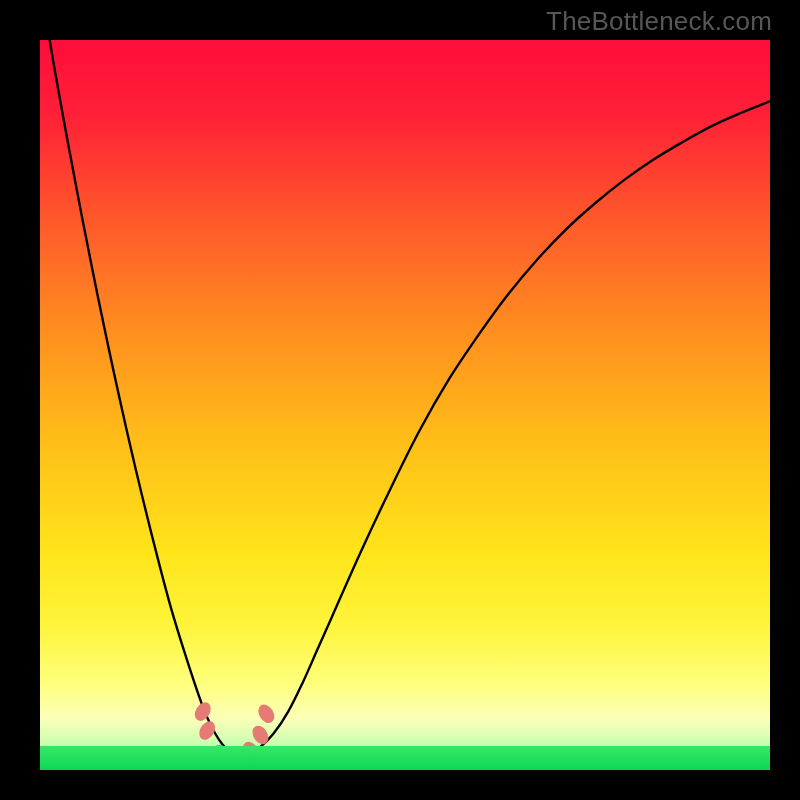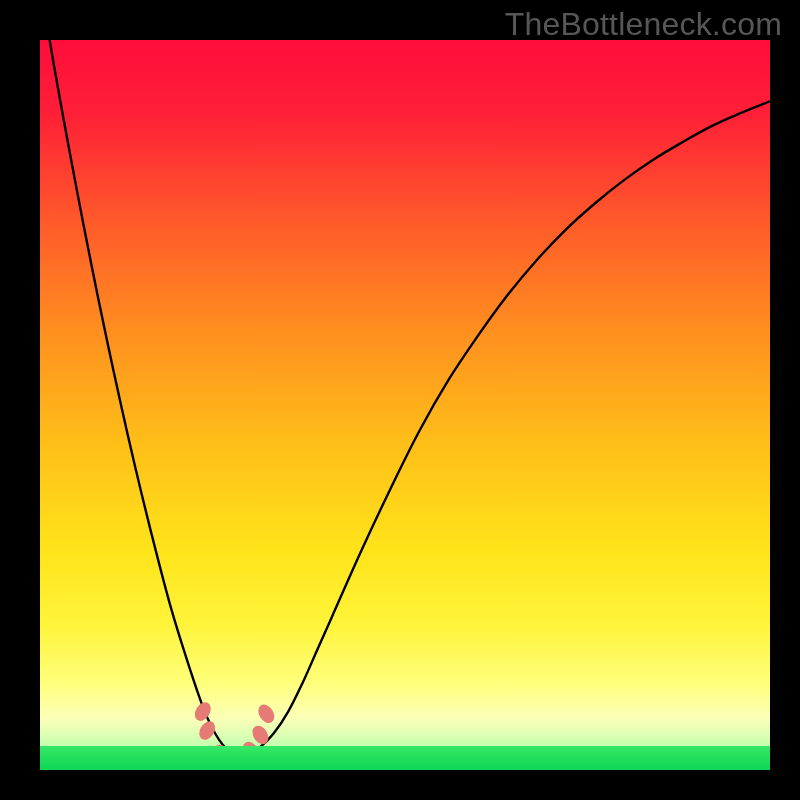--- a/index.html
+++ b/index.html
@@ -50,23 +50,23 @@
   .markers {
     position: absolute;
     left: 0;
     top: 0;
     width: 100%;
     height: 100%;
   }
   .watermark {
     position: absolute;
     top: 6px;
-    right: 18px;
+    right: 28px;
     color: #575757;
-    font-size: 32px;
+    font-size: 26px;
     font-weight: 400;
     letter-spacing: 0.2px;
     user-select: none;
   }
 </style>
 </head>
 <body>
 
 <div class="frame">
 

